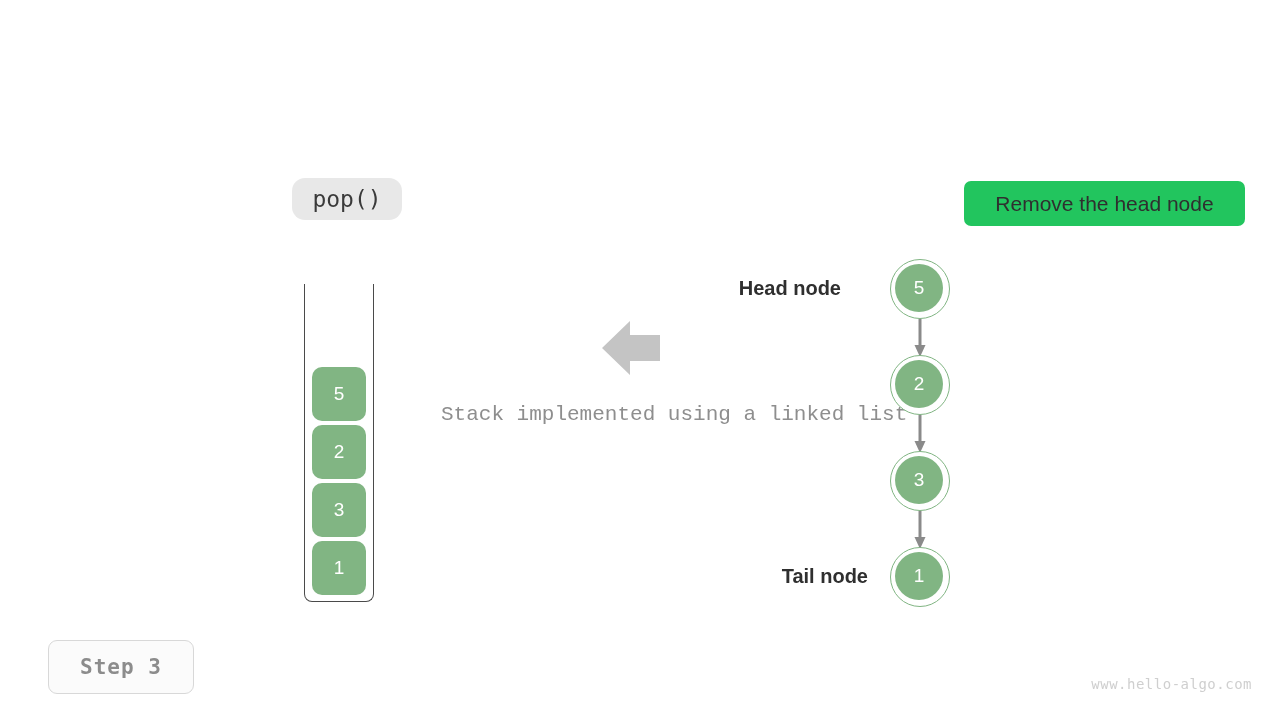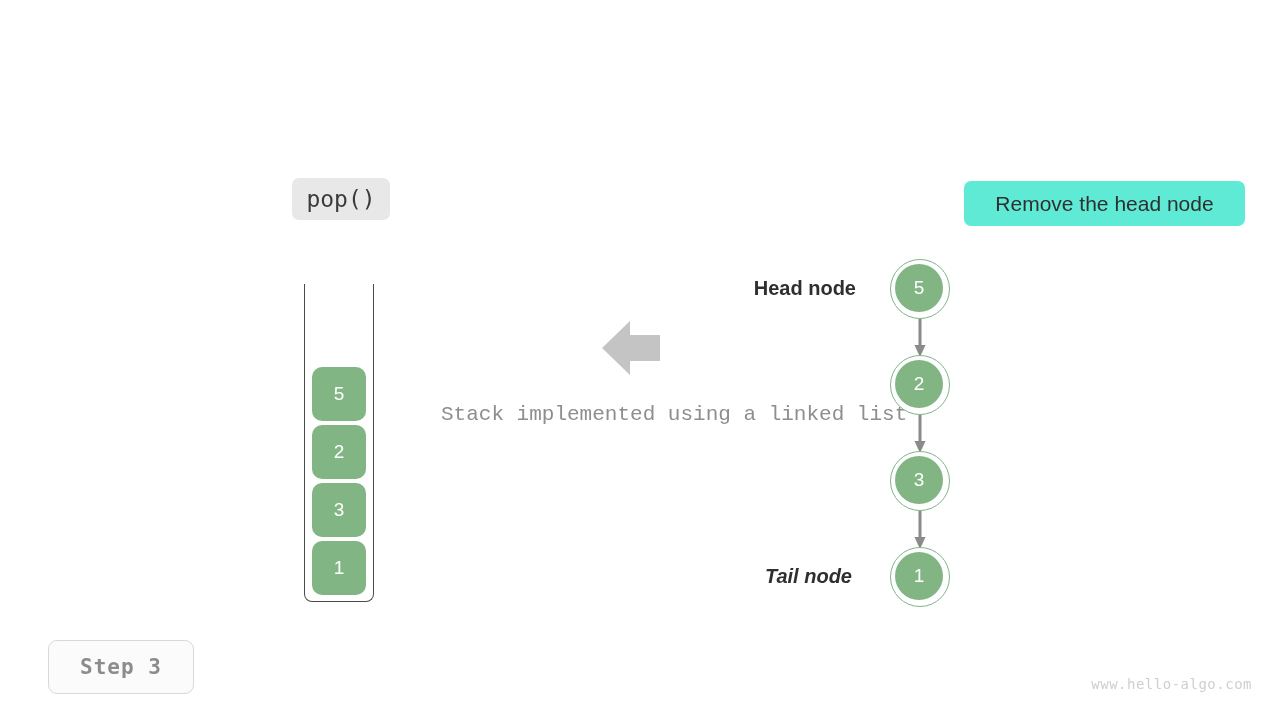--- a/index.html
+++ b/index.html
@@ -14,40 +14,40 @@
     background: #ffffff;
     overflow: hidden;
     font-family: "Liberation Sans", sans-serif;
   }
 
   
   .op-badge {
     position: absolute;
     left: 292px;
     top: 178px;
-    width: 98px;
+    width: 110px;
     height: 42px;
     background: #e8e8e8;
-    border-radius: 7px;
+    border-radius: 13px;
     display: flex;
     align-items: center;
     justify-content: center;
     font-family: "DejaVu Sans Mono", monospace;
     font-size: 23px;
     color: #3a3a3a;
     letter-spacing: 0px;
   }
 
   .action-badge {
     position: absolute;
     left: 964px;
     top: 181px;
     width: 281px;
     height: 45px;
-    background: #5eead4;
+    background: #22c55e;
     border-radius: 7px;
     display: flex;
     align-items: center;
     justify-content: center;
     font-family: "Liberation Sans", sans-serif;
     font-size: 21px;
     color: #2f2f2f;
   }
 
   .step-badge {
@@ -193,22 +193,22 @@
 
   
   .node-label {
     position: absolute;
     font-weight: bold;
     font-size: 20px;
     color: #2f2f2f;
     white-space: nowrap;
     text-align: right;
   }
-  .label-head { left: 660px; top: 277px; width: 100px; }
-  .label-tail { left: 656px; top: 565px; width: 100px; font-style: italic; }
+  .label-head { left: 645px; top: 277px; width: 100px; }
+  .label-tail { left: 672px; top: 565px; width: 100px; }
   .label-head, .label-tail { width: 196px; }
 </style>
 </head>
 <body>
 
 <div id="canvas">
 
   <div class="op-badge">pop()</div>
 
   <div class="action-badge">Remove the head node</div>

